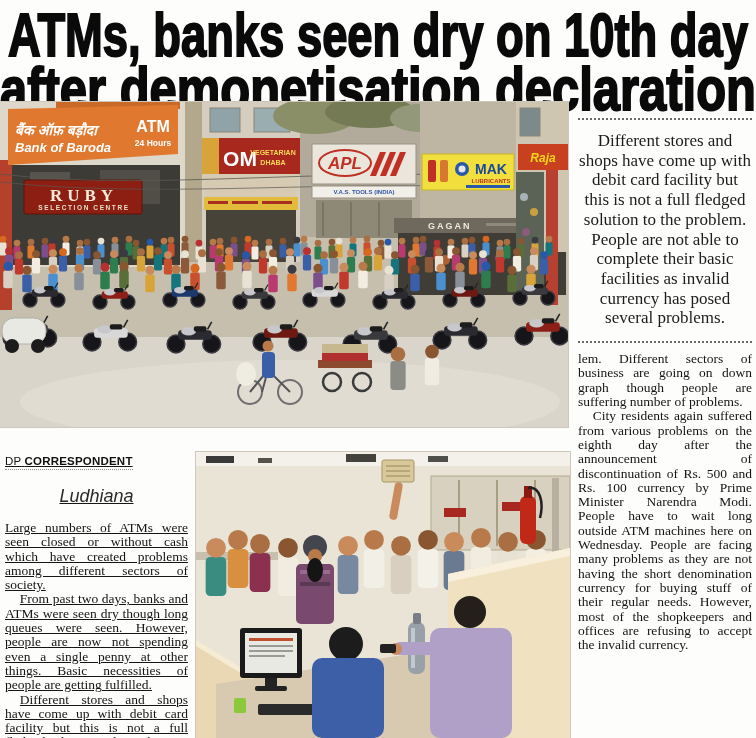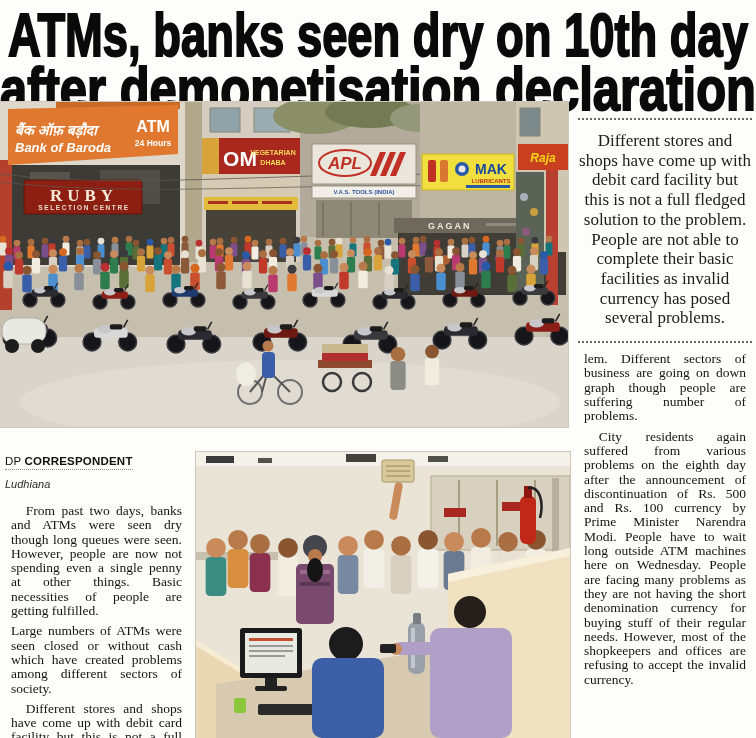--- a/index.html
+++ b/index.html
@@ -10,30 +10,30 @@
   .hl{font-family:"Liberation Sans",sans-serif;font-weight:700;fill:#0a0a0a;stroke:#0a0a0a;stroke-width:2px;}
   
   .photo-street{position:absolute;top:102px;left:0;}
   .photo-bank{position:absolute;top:452px;left:196px;}
   .photo-svg{display:block;background:#c6bfae;outline:1px solid #cfc8ba;}
   
   .right-col{position:absolute;left:578px;top:118px;width:174px;height:620px;overflow:hidden;}
   .pull-quote{border-top:2px dotted #6a6a6a;border-bottom:2px dotted #6a6a6a;
       padding:11px 1px 13px 1px;margin:0 0 9px 0;text-align:center;
       font-size:17px;line-height:1.16;color:#1c1c1c;}
-  .para{margin:6px;font-size:13.5px;line-height:1.06;text-align:justify;color:#141414;}
+  .para{margin:0;font-size:13.5px;line-height:1.06;text-align:justify;color:#141414;}
   .para.indent{text-indent:1.1em;}
   
-  .left-col{position:absolute;left:5px;top:455px;width:183px;height:283px;overflow:hidden;}
+  .left-col{position:absolute;left:5px;top:455px;width:183px;height:283px;overflow:hidden;text-decoration:underline;}
   .byline{font-family:"Liberation Sans",sans-serif;font-size:11.5px;letter-spacing:.2px;
       color:#101010;border-bottom:1px dotted #909090;padding-bottom:2px;width:fit-content;}
   .byline .prefix{font-weight:400;}
   .byline .name{font-weight:700;}
-  .location{font-family:"Liberation Sans",sans-serif;font-style:italic;font-size:11px;
-      color:#2a2a2a;margin:8px 0 14px 0;}
+  .location{font-family:"Liberation Sans",sans-serif;font-style:italic;font-size:18px;
+      color:#2a2a2a;margin:16px 0 14px 0;text-align:center;}
   
   text{font-family:"Liberation Sans",sans-serif;}
   .sign-bob{font-style:italic;font-weight:700;font-size:14px;fill:#fff;}
   .sign-bob2{font-style:italic;font-weight:700;font-size:13px;fill:#fff;}
   .sign-atm{font-weight:700;font-size:16px;fill:#fff;text-anchor:middle;}
   .sign-atm2{font-weight:700;font-size:8.5px;fill:#fff;text-anchor:middle;}
   .sign-ruby{font-family:"Liberation Serif",serif;font-weight:700;font-size:17px;fill:#f3ead9;text-anchor:middle;letter-spacing:5px;}
   .sign-ruby2{font-weight:700;font-size:6.5px;fill:#e8ddc8;text-anchor:middle;letter-spacing:1.6px;}
   .sign-om{font-weight:700;font-size:21px;fill:#fff;text-anchor:middle;}
   .sign-omsub{font-weight:700;font-size:7px;fill:#f5d75a;text-anchor:middle;}
@@ -477,22 +477,22 @@
     <p class="para">lem. Different sectors of business are going on down graph though people are suffering number of problems.</p>
     <p class="para indent">City residents again suffered from various problems on the eighth day after the announcement of discontinuation of Rs. 500 and Rs. 100 currency by Prime Minister Narendra Modi. People have to wait long outside ATM machines here on Wednesday. People are facing many problems as they are not having the short denomination currency for buying stuff of their regular needs. However, most of the shopkeepers and offices are refusing to accept the invalid currency.</p>
   </aside>
 
   <div class="left-col">
     <div class="byline">
       <span class="prefix">DP</span>
       <span class="name">CORRESPONDENT</span>
     </div>
     <div class="location">Ludhiana</div>
+    <p class="para">Large numbers of ATMs were seen closed or without cash which have created problems among different sectors of society.</p>
     <p class="para indent">From past two days, banks and ATMs were seen dry though long queues were seen. However, people are now not spending even a single penny at other things. Basic necessities of people are getting fulfilled.</p>
-    <p class="para">Large numbers of ATMs were seen closed or without cash which have created problems among different sectors of society.</p>
     <p class="para indent">Different stores and shops have come up with debit card facility but this is not a full fledged solution to the prob-</p>
   </div>
 
   <div class="photo-bank">
     <svg class="photo-svg" width="374" height="286" viewBox="0 0 374 286">
       <rect width="374" height="286" fill="#eae4d7"></rect>
       <rect width="374" height="14" fill="#f4f1ea"></rect>
       <rect x="10" y="4" width="28" height="7" fill="#3a3a3a"></rect>
       <rect x="62" y="6" width="14" height="5" fill="#55524a"></rect>
       <rect x="150" y="2" width="30" height="8" fill="#44423c"></rect>

